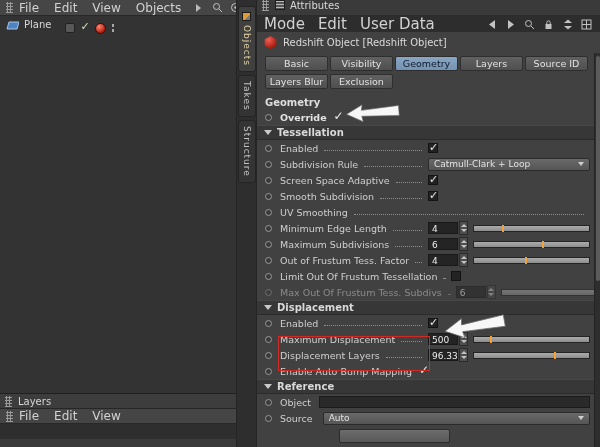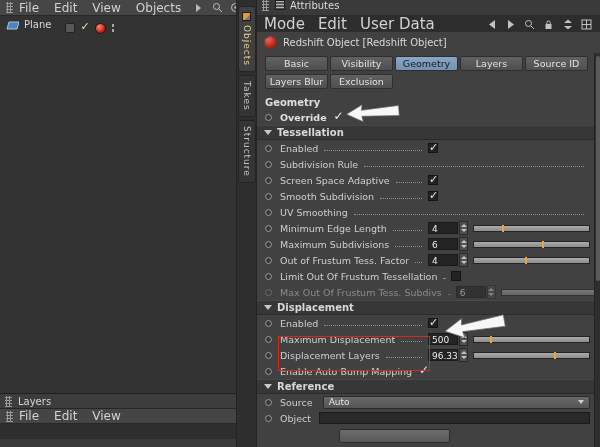--- a/index.html
+++ b/index.html
@@ -270,20 +270,26 @@
       <span class="leader"></span>
       <span class="cz">
         <span class="chk on"></span>
       </span>
     </div>
 
     <div class="row">
       <span class="pcirc"></span>
       <span class="plabel">Subdivision Rule</span>
       <span class="leader"></span>
+      <span class="cz">
+        <span class="dd">
+          <span>Catmull-Clark + Loop</span>
+          <i class="dar"></i>
+        </span>
+      </span>
     </div>
 
     <div class="row">
       <span class="pcirc"></span>
       <span class="plabel">Screen Space Adaptive</span>
       <span class="leader"></span>
       <span class="cz">
         <span class="chk on"></span>
       </span>
     </div>
@@ -422,35 +428,35 @@
 
     <div class="row">
       <span class="pcirc"></span>
       <span class="plabel">Enable Auto Bump Mapping</span>
       <span class="ckm on"></span>
     </div>
 
     <div class="shdr">
       <span class="tri"></span>
       <span>Reference</span>
+    </div>
+
+    <div class="row">
+      <span class="pcirc"></span>
+      <span class="plabel">Object</span>
+      <span class="lfield"></span>
     </div>
 
     <div class="row">
       <span class="pcirc"></span>
       <span class="plabel">Source</span>
       <span class="dd" style="margin-left:10px">
         <span>Auto</span>
         <i class="dar"></i>
       </span>
-    </div>
-
-    <div class="row">
-      <span class="pcirc"></span>
-      <span class="plabel">Object</span>
-      <span class="lfield"></span>
     </div>
 
     <div class="bbar"></div>
 
     <div class="sb">
         <div class="sbt"></div>
       </div>
   </div>
 
   <div class="redbox"></div>

